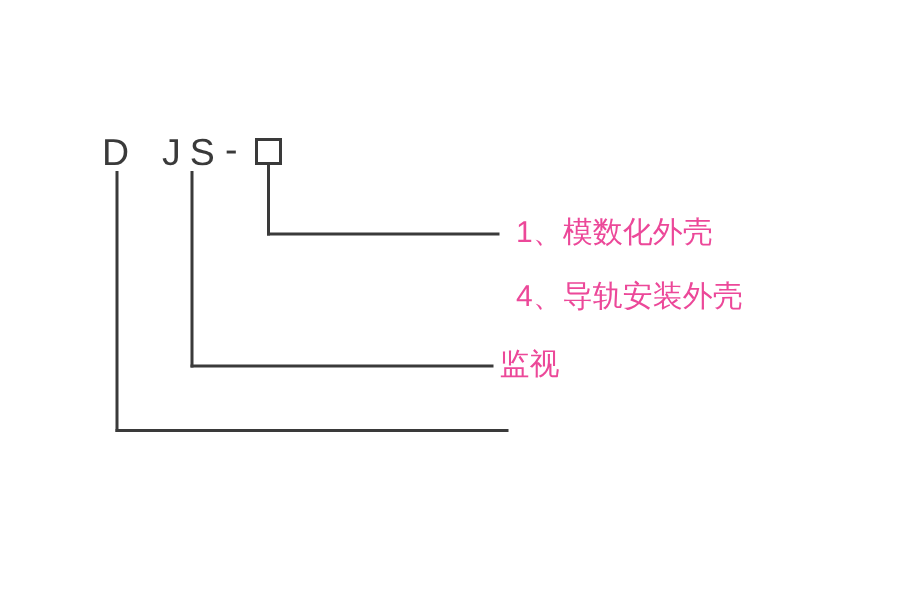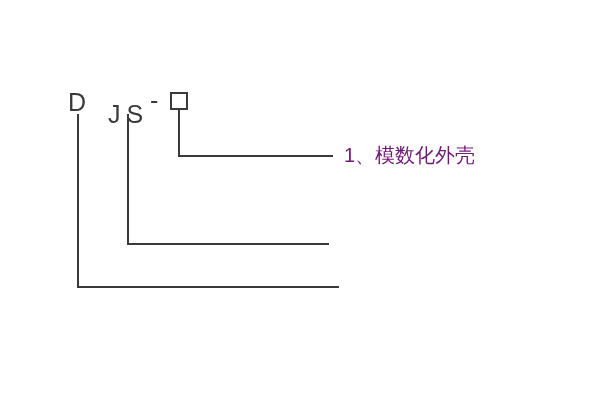--- a/index.html
+++ b/index.html
@@ -30,44 +30,46 @@
     background: #ffffff;
   }
   .line {
     position: absolute;
     background: #3a3a3a;
   }
   .label {
     position: absolute;
     font-size: 20px;
     line-height: 26px;
-    color: #701a75;
+    color: #ec4899;
     white-space: nowrap;
   }
 </style>
 </head>
 <body>
 
 <div class="canvas">
 
   <span class="code-char" style="left:68px; top:88px;">D</span>
 
-  <span class="code-char" style="left:108px; top:100px; letter-spacing:6px;text-align:center;">JS</span>
+  <span class="code-char" style="left:108px; top:88px; letter-spacing:6px;text-align:center;">JS</span>
 
   <span class="code-char" style="left:150px; top:86px;">-</span>
 
   <div class="placeholder-box" style="left:170px; top:92px;"></div>
 
   <div class="line" style="left:178px; top:110px; width:2px; height:47px;"></div>
   <div class="line" style="left:178px; top:155px; width:155px; height:2px;"></div>
 
   <div class="line" style="left:127px; top:114px; width:2px; height:131px;"></div>
   <div class="line" style="left:127px; top:243px; width:202px; height:2px;"></div>
 
   <div class="line" style="left:77px; top:114px; width:2px; height:174px;"></div>
   <div class="line" style="left:77px; top:286px; width:262px; height:2px;"></div>
 
   <span class="label" style="left:344px; top:142px;">1、模数化外壳</span>
 
+  <span class="label" style="left:344px; top:185px;">4、导轨安装外壳</span>
 
+  <span class="label" style="left:333px; top:230px;">监视</span>
 
 
 </div>
 
 </body></html>

